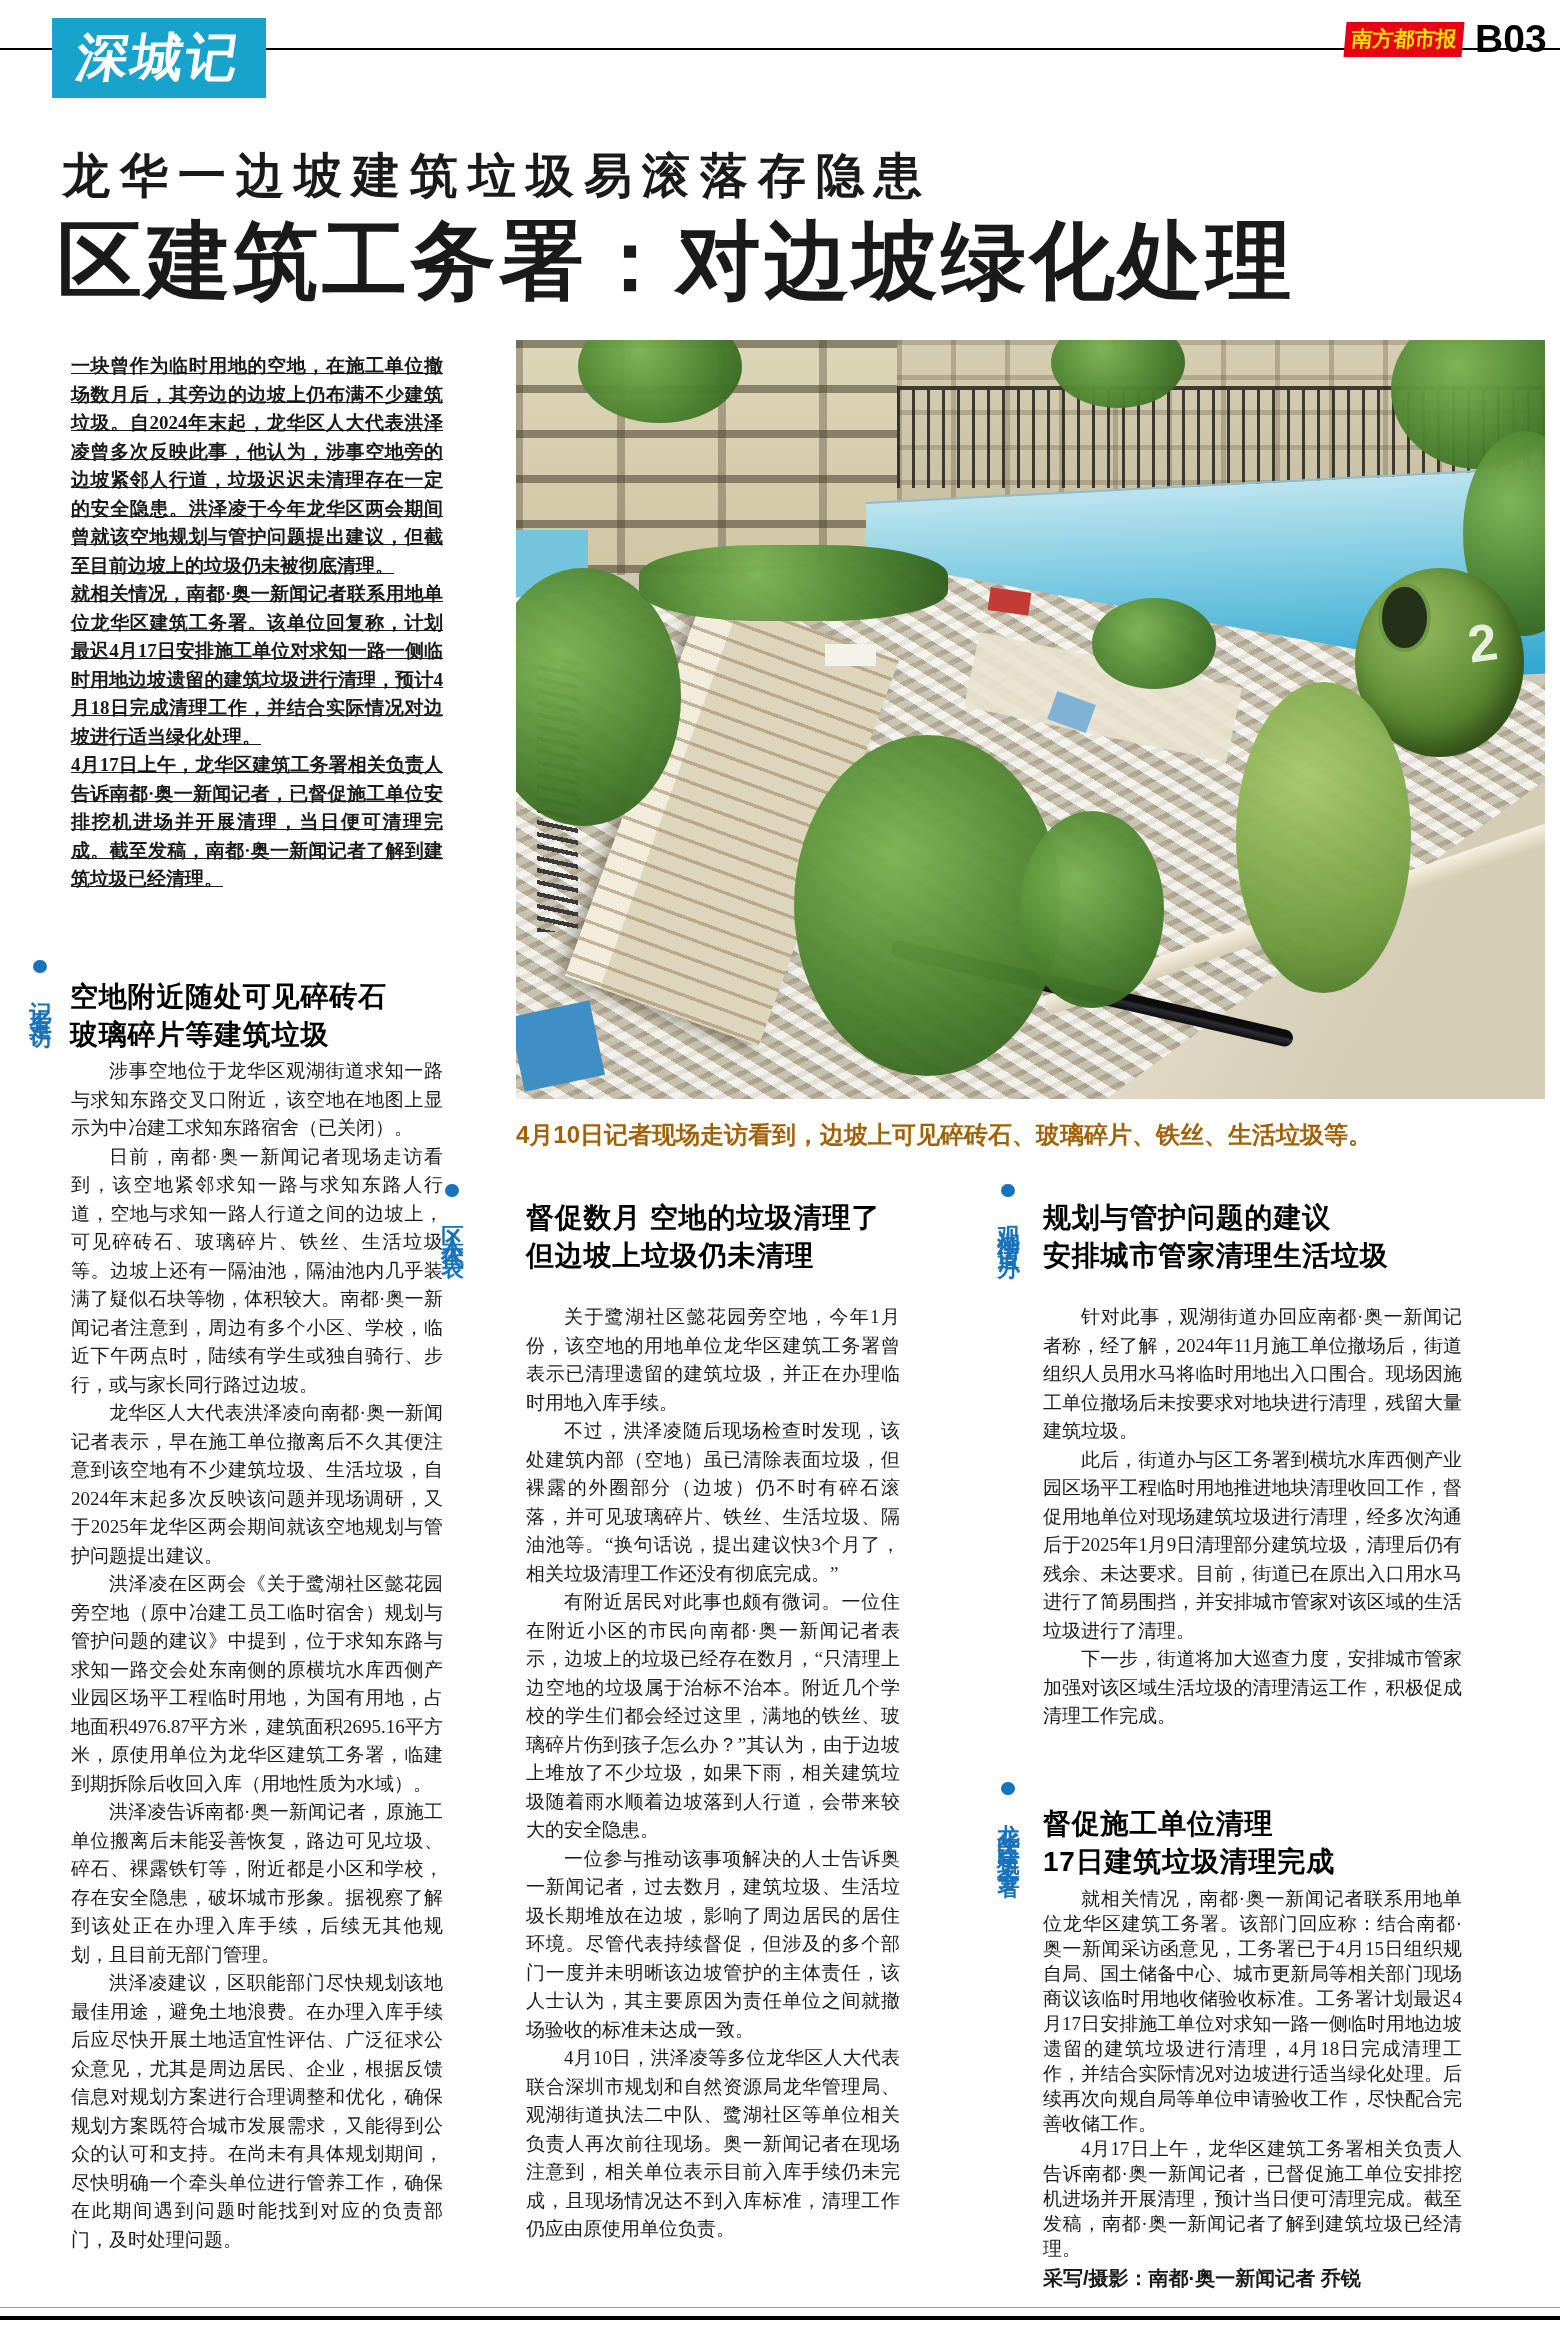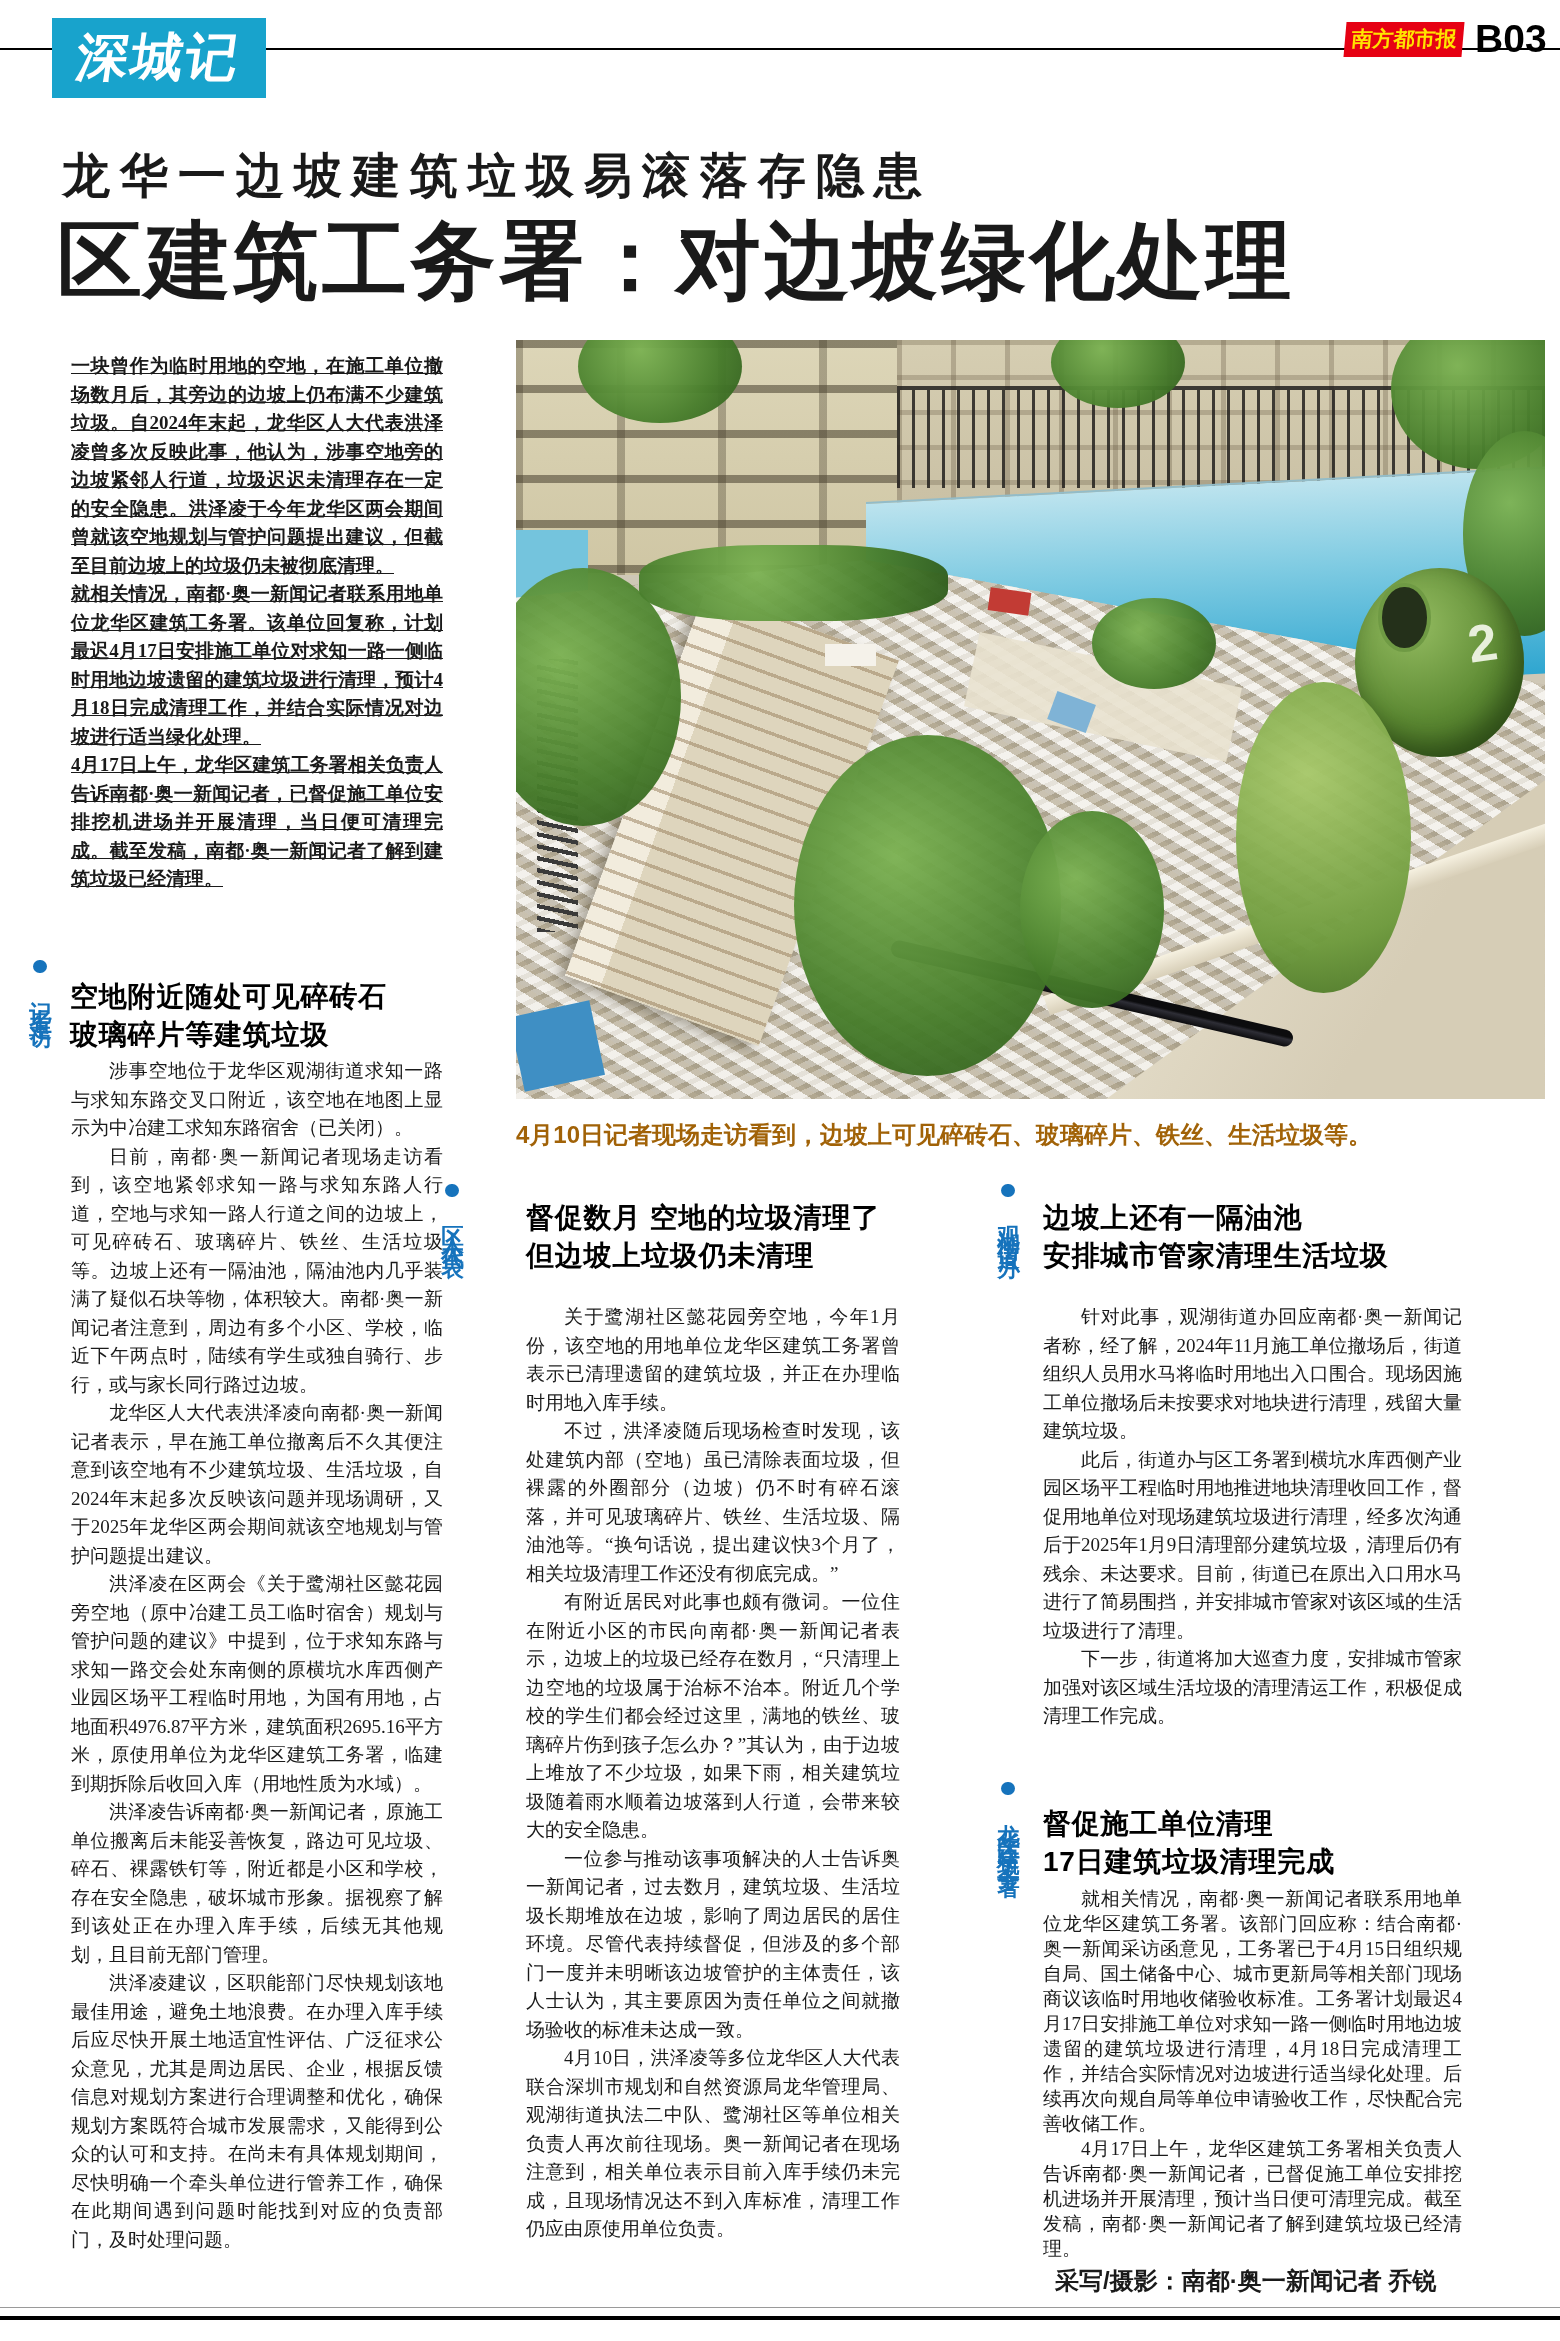--- a/index.html
+++ b/index.html
@@ -115,21 +115,21 @@
   #st3 { left:1043px; top:1782px; }
 
   .colbody { position:absolute; font-size:19px; line-height:28.5px; text-align:justify; }
   .colbody p { margin:0; text-indent:2em; }
   #cb0 { left:71px;   top:1057px; width:372px; }
   #cb1 { left:526px;  top:1303px; width:374px; }
   #cb2 { left:1043px; top:1303px; width:419px; }
   #cb3 { left:1043px; top:1886px; width:419px; line-height:25px; }
 
   .byline { position:absolute; left:1043px; top:2265px; font-family:"Liberation Sans", sans-serif;
-            font-weight:800; font-size:24px; white-space:nowrap;margin-left:12px; }
+            font-weight:800; font-size:20px; white-space:nowrap; }
 
   .rule-b1 { position:absolute; left:0; top:2307px; width:1560px; height:0.8px; background:#9a9a9a; }
   .rule-b2 { position:absolute; left:0; top:2316px; width:1560px; height:4.2px; background:#000; }
 </style>
 </head>
 <body>
 
 <div class="page">
 
   <div class="rule-top"></div>
@@ -217,21 +217,21 @@
     <p>有附近居民对此事也颇有微词。一位住在附近小区的市民向南都·奥一新闻记者表示，边坡上的垃圾已经存在数月，“只清理上边空地的垃圾属于治标不治本。附近几个学校的学生们都会经过这里，满地的铁丝、玻璃碎片伤到孩子怎么办？”其认为，由于边坡上堆放了不少垃圾，如果下雨，相关建筑垃圾随着雨水顺着边坡落到人行道，会带来较大的安全隐患。</p>
     <p>一位参与推动该事项解决的人士告诉奥一新闻记者，过去数月，建筑垃圾、生活垃圾长期堆放在边坡，影响了周边居民的居住环境。尽管代表持续督促，但涉及的多个部门一度并未明晰该边坡管护的主体责任，该人士认为，其主要原因为责任单位之间就撤场验收的标准未达成一致。</p>
     <p>4月10日，洪泽凌等多位龙华区人大代表联合深圳市规划和自然资源局龙华管理局、观湖街道执法二中队、鹭湖社区等单位相关负责人再次前往现场。奥一新闻记者在现场注意到，相关单位表示目前入库手续仍未完成，且现场情况达不到入库标准，清理工作仍应由原使用单位负责。</p>
   </div>
 
   <div class="vlabel" id="vl2">
     <span class="dot"></span>
     <span class="vtext">观湖街道办</span>
   </div>
   <h2 class="sec-title" id="st2">
-    <span>边坡上还有一隔油池</span>
+    <span>规划与管护问题的建议</span>
     <span>安排城市管家清理生活垃圾</span>
   </h2>
   <div class="colbody" id="cb2">
     <p>针对此事，观湖街道办回应南都·奥一新闻记者称，经了解，2024年11月施工单位撤场后，街道组织人员用水马将临时用地出入口围合。现场因施工单位撤场后未按要求对地块进行清理，残留大量建筑垃圾。</p>
     <p>此后，街道办与区工务署到横坑水库西侧产业园区场平工程临时用地推进地块清理收回工作，督促用地单位对现场建筑垃圾进行清理，经多次沟通后于2025年1月9日清理部分建筑垃圾，清理后仍有残余、未达要求。目前，街道已在原出入口用水马进行了简易围挡，并安排城市管家对该区域的生活垃圾进行了清理。</p>
     <p>下一步，街道将加大巡查力度，安排城市管家加强对该区域生活垃圾的清理清运工作，积极促成清理工作完成。</p>
   </div>
 
   <div class="vlabel" id="vl3">
     <span class="dot"></span>

